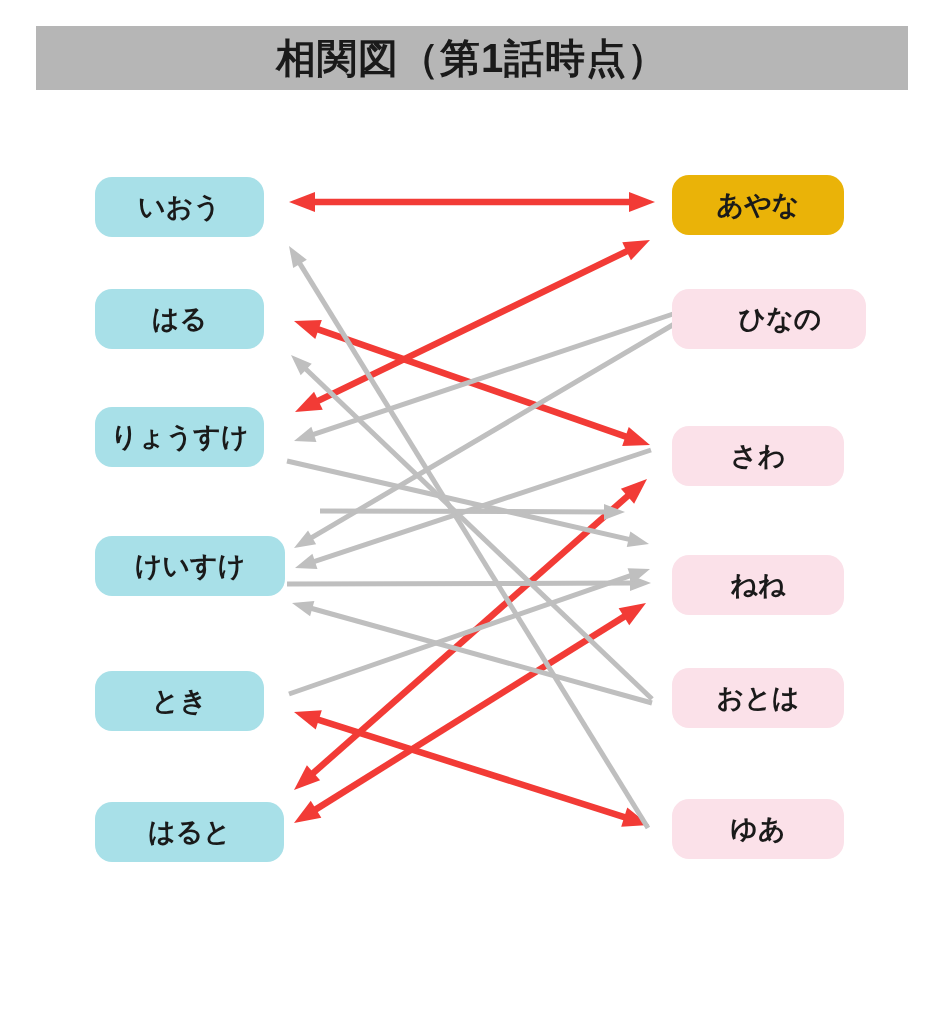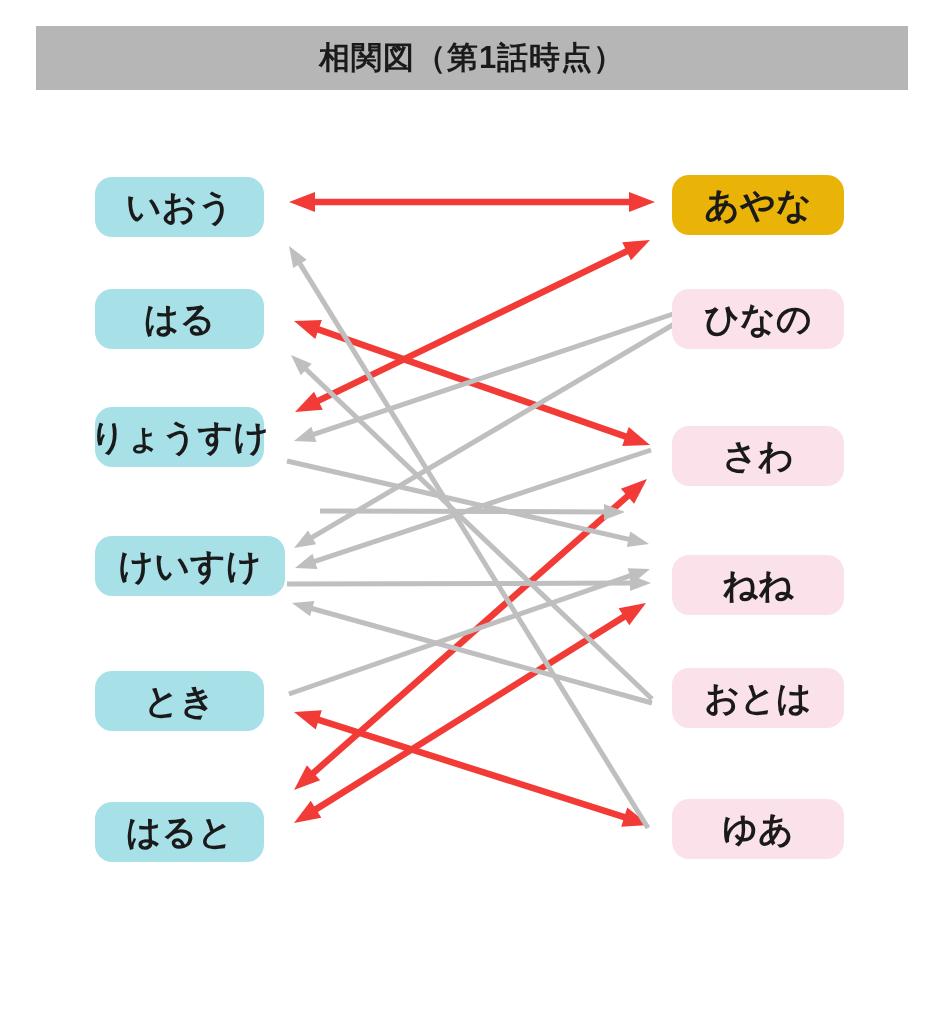--- a/index.html
+++ b/index.html
@@ -19,21 +19,21 @@
     position: absolute;
     left: 36px;
     top: 26px;
     width: 872px;
     height: 64px;
     display: flex;
     align-items: center;
     justify-content: center;
   }
   .title-bar span {
-    font-size: 31px;
+    font-size: 40px;
     font-weight: 700;
     letter-spacing: 1px;
   }
   #arrow-layer {
     position: absolute;
     left: 0;
     top: 0;
   }
   #box-layer {
     position: absolute;
@@ -44,21 +44,21 @@
     pointer-events: none;
   }
   .char-box {
     position: absolute;
     border-radius: 17px;
     display: flex;
     align-items: center;
     justify-content: center;
   }
   .char-box span {
-    font-size: 35px;
+    font-size: 27px;
     font-weight: 700;
     white-space: nowrap;
   }
 </style>
 </head>
 <body>
 
 <div class="canvas" style="background: rgb(255, 255, 255);">
   <svg id="arrow-layer" width="945" height="1024" viewBox="0 0 945 1024">
       <g>
@@ -141,27 +141,27 @@
       </div>
       <div class="char-box" style="left: 95px; top: 407px; width: 169px; height: 60px; background: rgb(168, 224, 232);">
         <span style="color: rgb(26, 26, 26);">りょうすけ</span>
       </div>
       <div class="char-box" style="left: 95px; top: 536px; width: 190px; height: 60px; background: rgb(168, 224, 232);">
         <span style="color: rgb(26, 26, 26);">けいすけ</span>
       </div>
       <div class="char-box" style="left: 95px; top: 671px; width: 169px; height: 60px; background: rgb(168, 224, 232);">
         <span style="color: rgb(26, 26, 26);">とき</span>
       </div>
-      <div class="char-box" style="left: 95px; top: 802px; width: 169px; height: 60px; background: rgb(168, 224, 232);">
+      <div class="char-box" style="left: 95px; top: 802px; width: 189px; height: 60px; background: rgb(168, 224, 232);">
         <span style="color: rgb(26, 26, 26);">はると</span>
       </div>
       <div class="char-box" style="left: 672px; top: 175px; width: 172px; height: 60px; background: #eab308;">
         <span style="color: rgb(26, 26, 26);">あやな</span>
       </div>
-      <div class="char-box" style="left: 672px; top: 289px; width: 172px; height: 60px; background: rgb(251, 225, 233);">
+      <div class="char-box" style="left: 672px; top: 289px; width: 172px; height: 60px; background: rgb(251, 225, 233); padding-left: 22px;">
         <span style="color: rgb(26, 26, 26);">ひなの</span>
       </div>
       <div class="char-box" style="left: 672px; top: 426px; width: 172px; height: 60px; background: rgb(251, 225, 233);">
         <span style="color: rgb(26, 26, 26);">さわ</span>
       </div>
       <div class="char-box" style="left: 672px; top: 536px; width: 172px; height: 60px; background: rgb(251, 225, 233); margin-top: 19px;">
         <span style="color: rgb(26, 26, 26);">ねね</span>
       </div>
       <div class="char-box" style="left: 672px; top: 668px; width: 172px; height: 60px; background: rgb(251, 225, 233);">
         <span style="color: rgb(26, 26, 26);">おとは</span>

